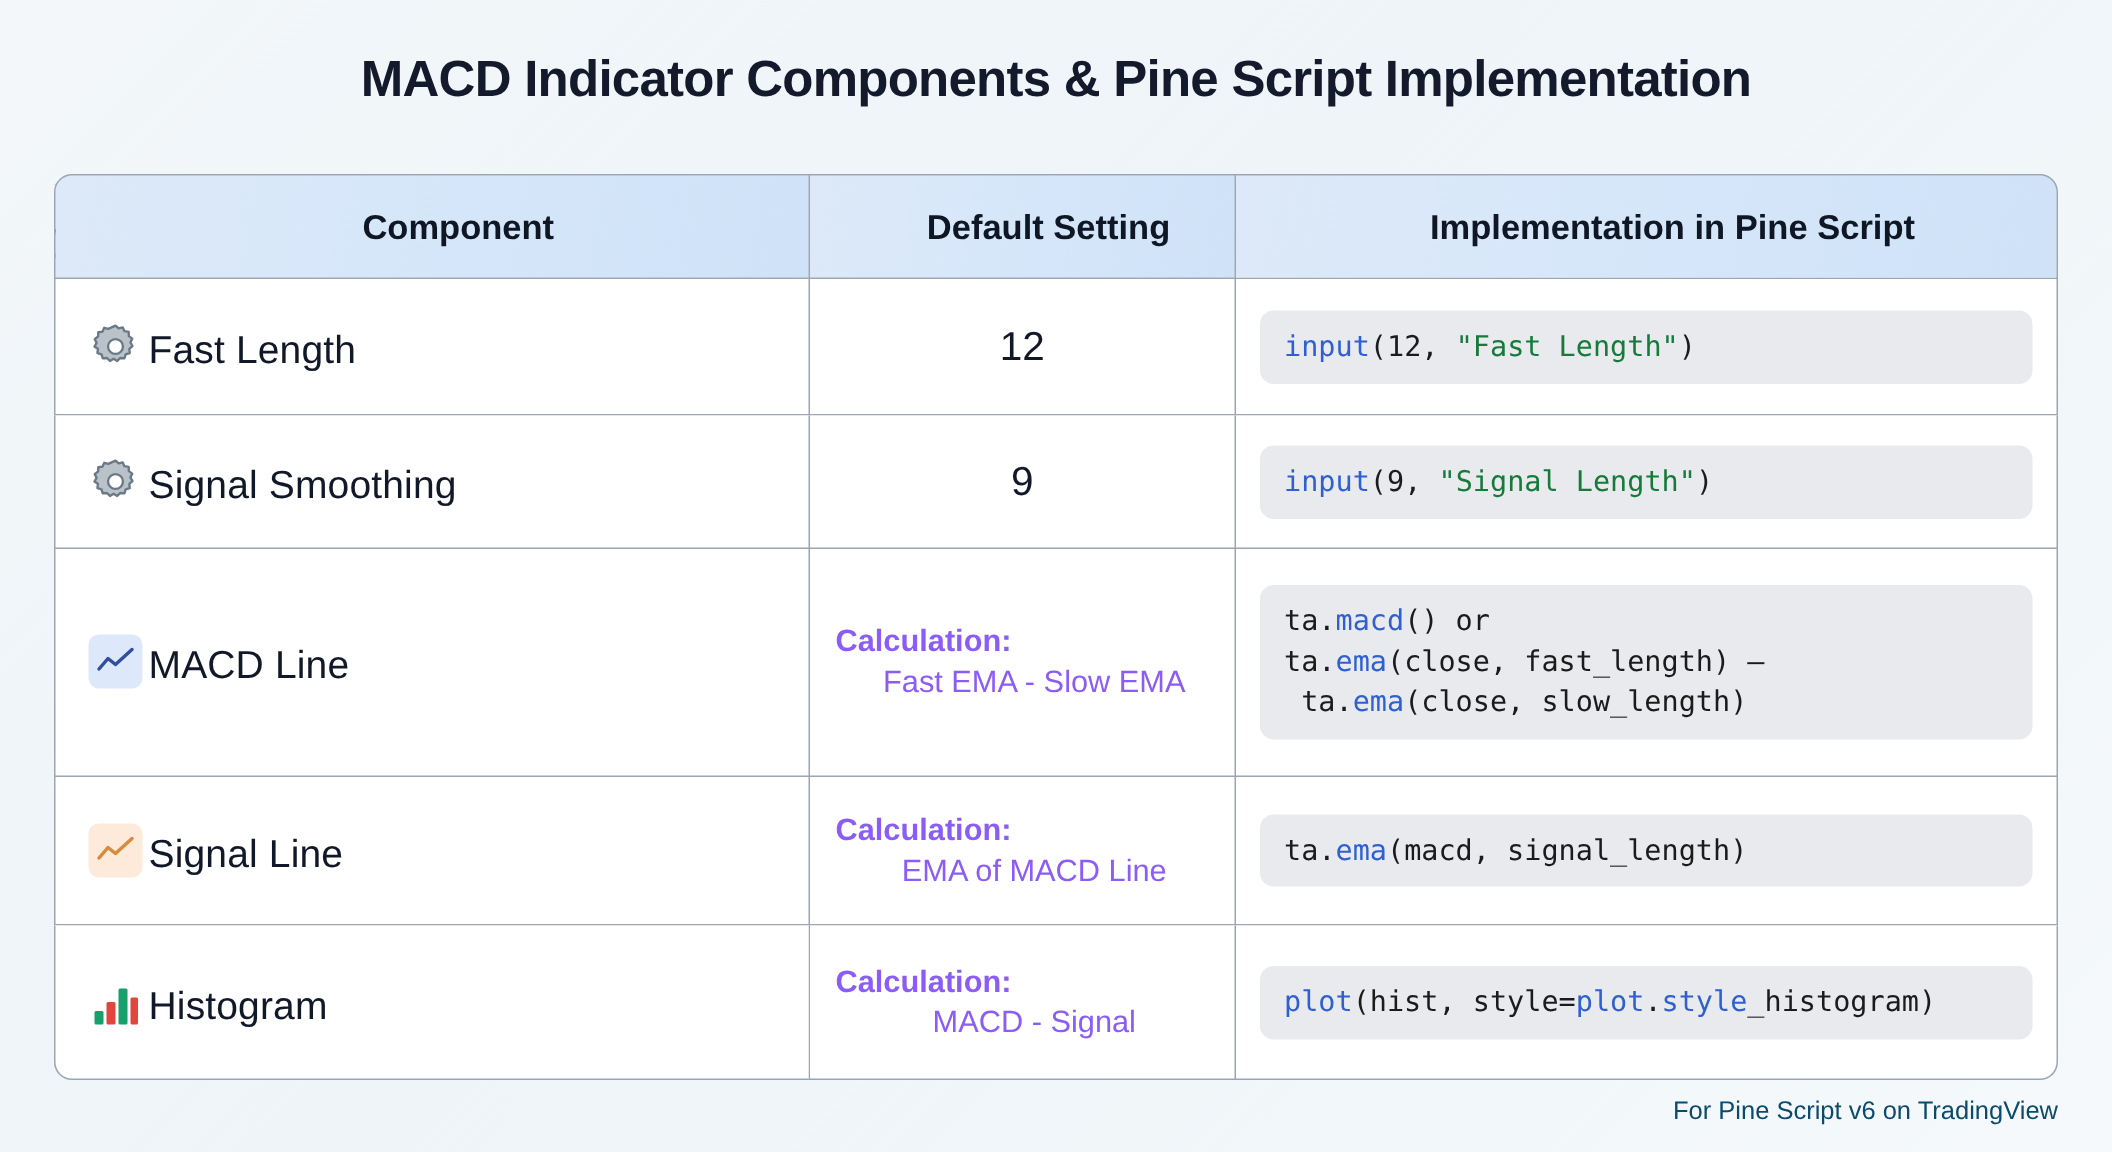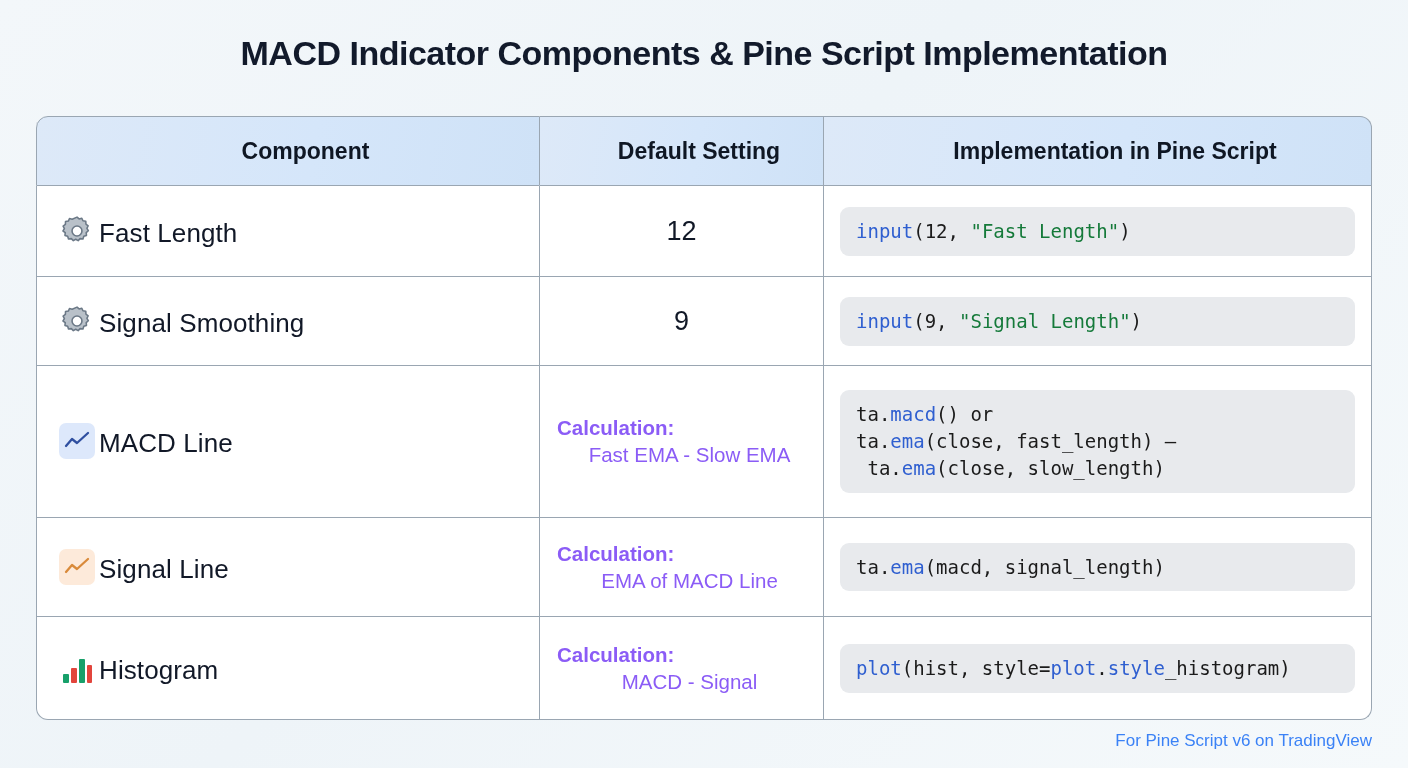--- a/index.html
+++ b/index.html
@@ -169,21 +169,21 @@
   .kw  { color: #2f5fd0; }
   .str { color: #157a3a; }
   .num-lit { color: #1b1b1b; }
 
   
   .footer {
     position: absolute;
     right: 36px;
     top: 731px;
     font-size: 17px;
-    color: #3b82f6;
+    color: #0c4a6e;
   }
 </style>
 </head>
 <body>
 
 <div class="page">
 
   <div class="title">MACD Indicator Components &amp; Pine Script Implementation</div>
 
   <div class="thumb">

